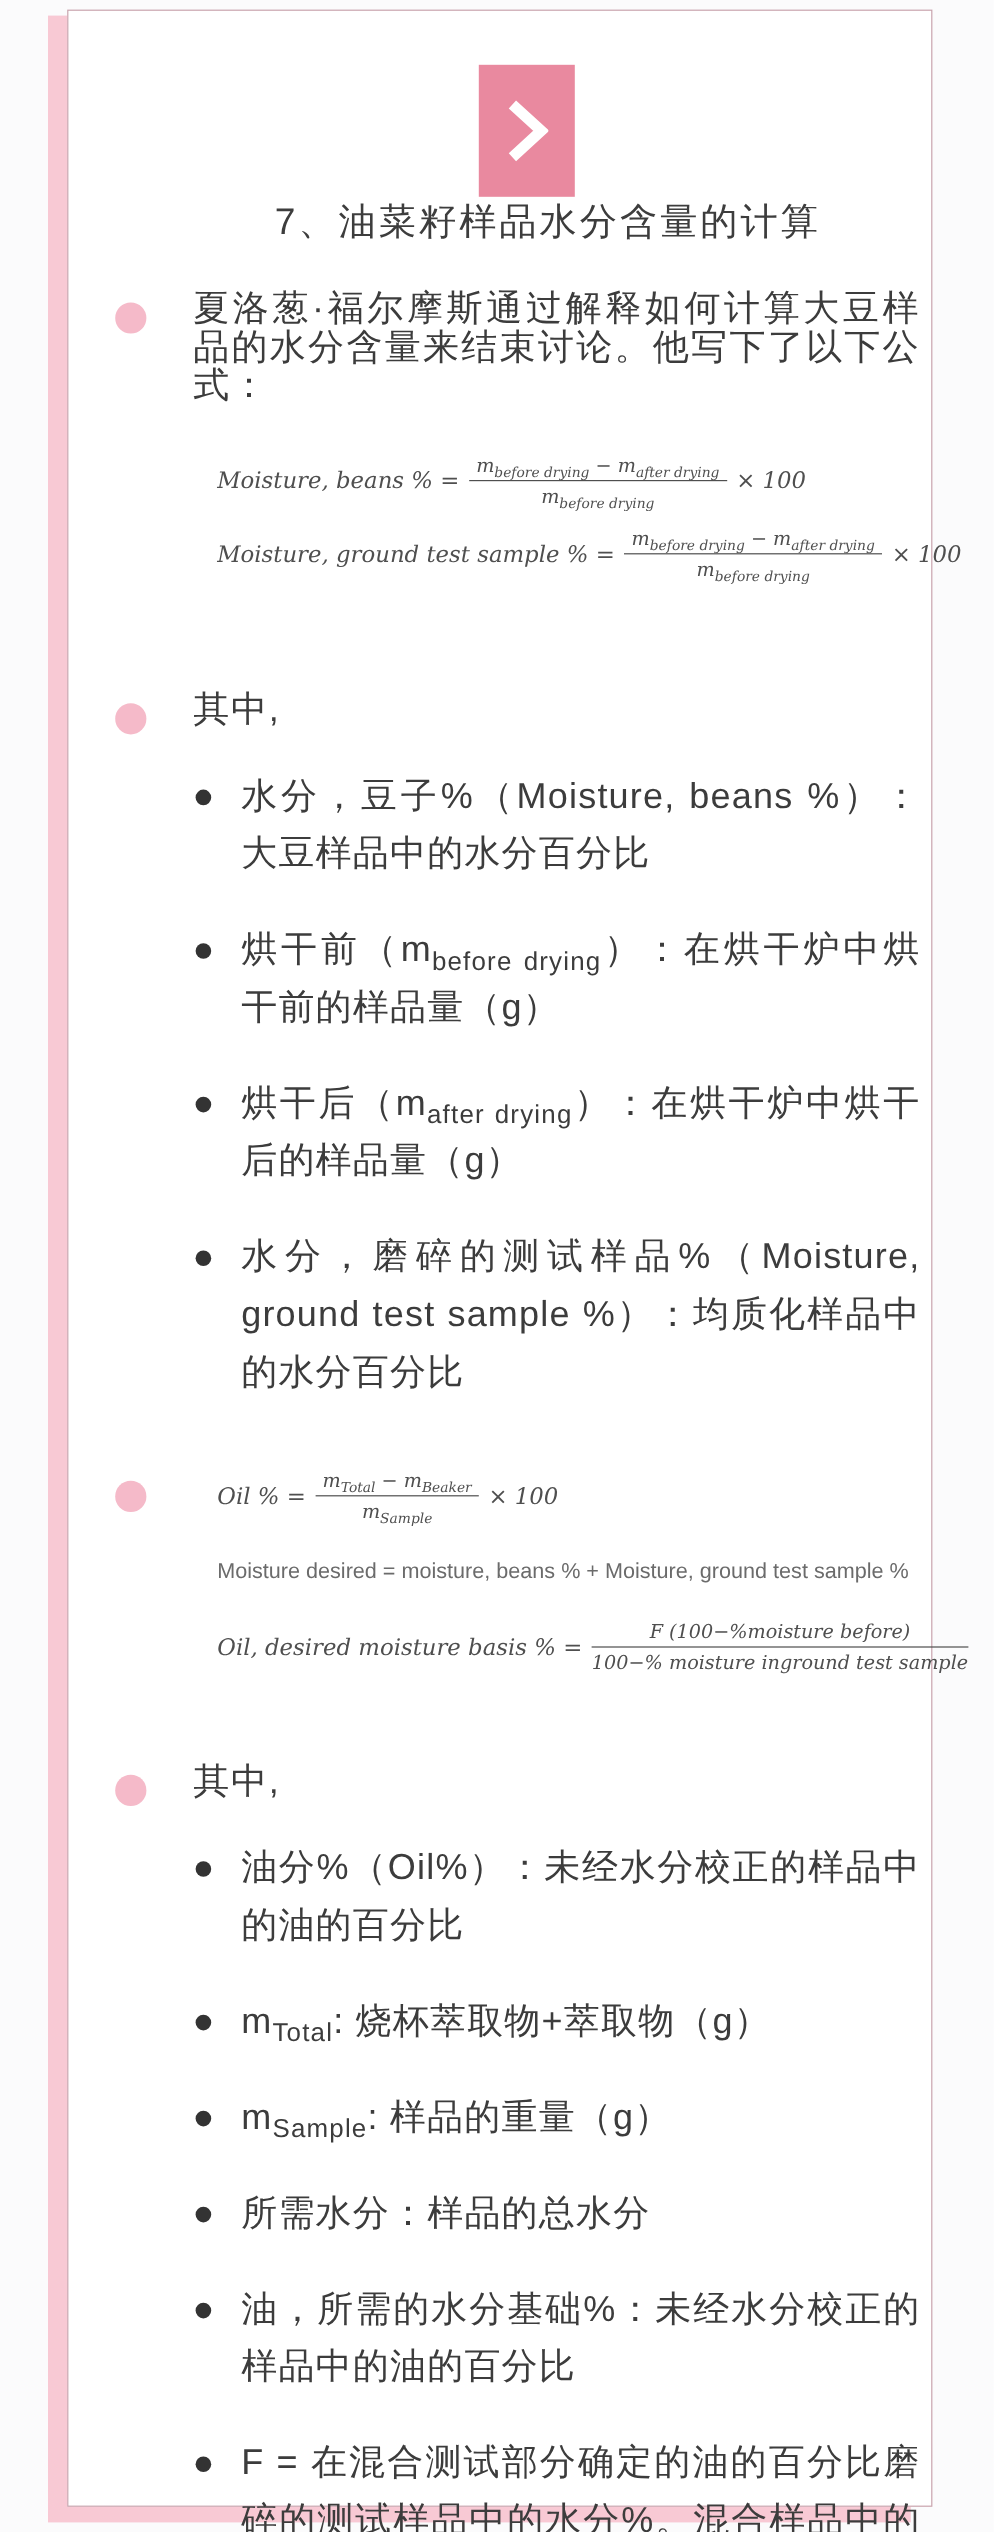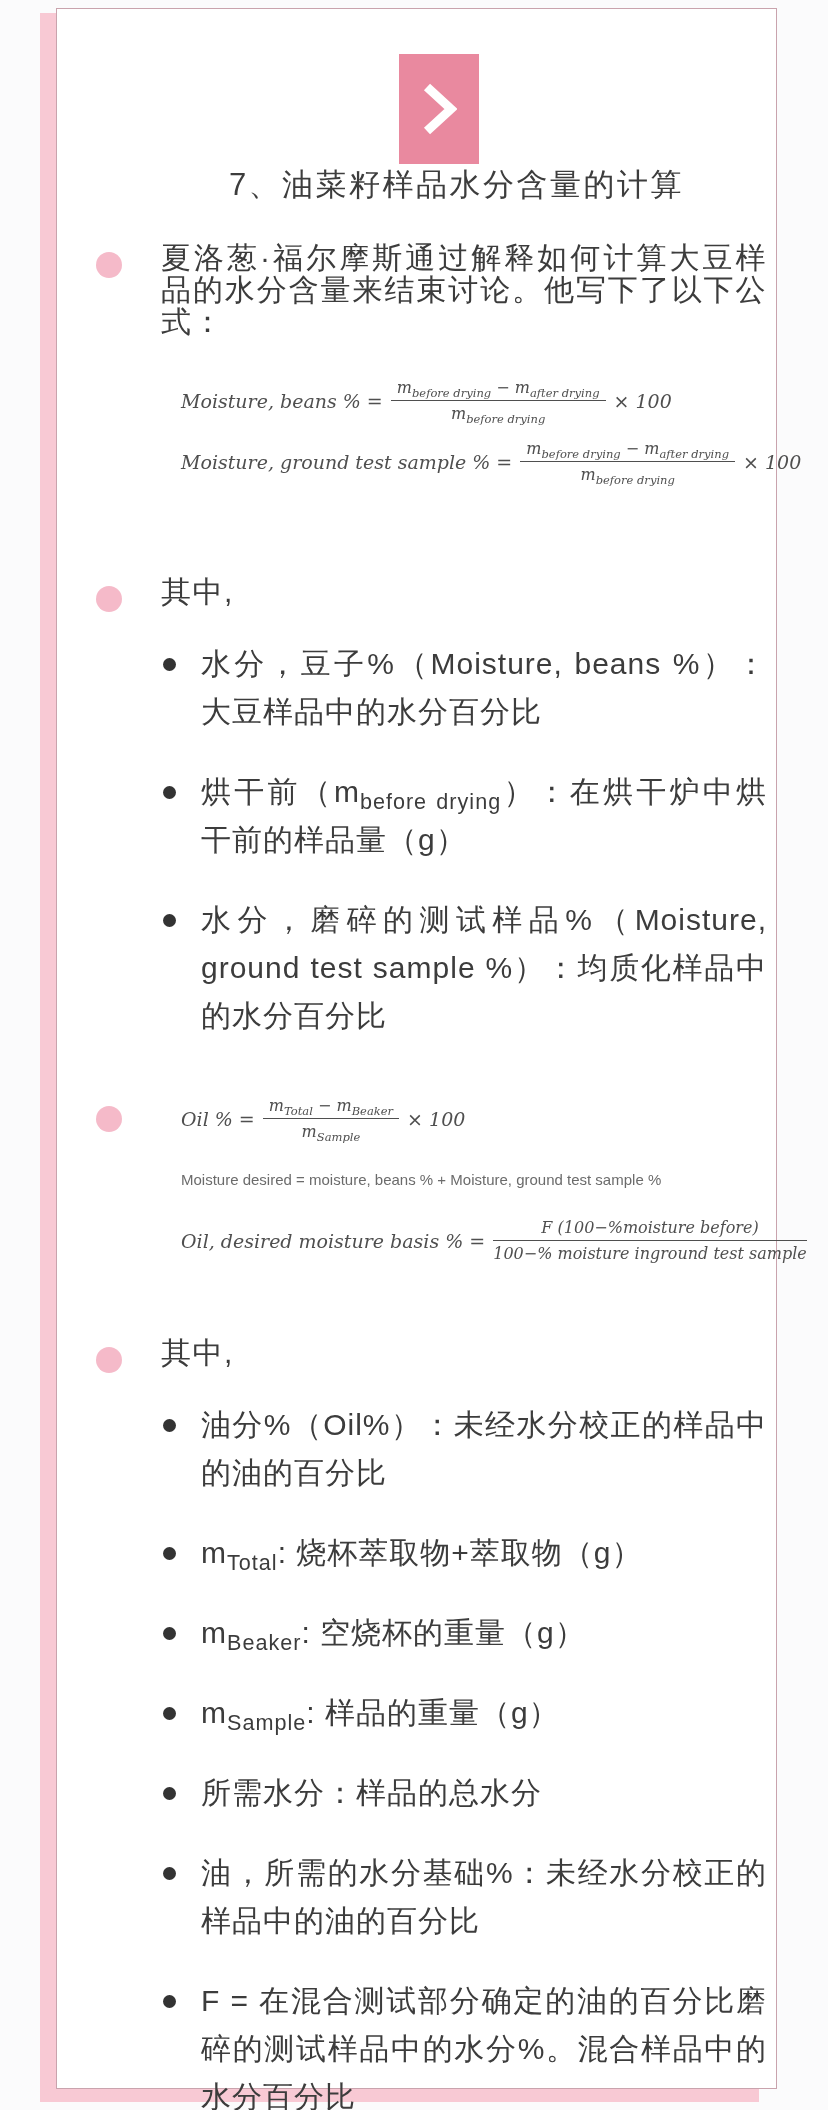--- a/index.html
+++ b/index.html
@@ -55,21 +55,21 @@
     font-size:19px; display:flex; align-items:center;
     margin-bottom:16px; white-space:nowrap;
   }
   .formula .lhs { margin-right:8px; }
   .formula .rhs { margin-left:8px; }
   .frac { display:inline-flex; flex-direction:column; text-align:center; font-size:16px; }
   .frac .num { border-bottom:1.5px solid #4f4f4f; padding:0 6px 3px; }
   .frac .den { padding-top:3px; }
   .formula-plain {
     font-family:"Liberation Sans", sans-serif; font-style:normal;
-    font-size:15px; color:#6b6b6b; margin:30px 0; white-space:nowrap;
+    font-size:18px; color:#6b6b6b; margin:30px 0; white-space:nowrap;
   }
   sub { font-size:0.72em; line-height:0; }
   .bullet-list { list-style:none; margin:8px 0 0; padding:0; }
   .bullet-list li {
     position:relative; padding-left:40px; margin-bottom:6px;
     font-size:30px; line-height:48px; letter-spacing:1px;
     text-align:justify;
     margin-top:32px;
   }
   .bullet-list li::before {
@@ -116,20 +116,21 @@
       <span class="rhs">× 100</span>
     </div>
   </div>
 
   <div class="block mt-where1">
     <span class="pink-dot"></span>
     <p class="para">其中,</p>
     <ul class="bullet-list">
       <li>水分，豆子%（Moisture, beans %）：大豆样品中的水分百分比</li>
       <li>烘干前（m<sub>before drying</sub>）：在烘干炉中烘干前的样品量（g）</li>
+      <li>烘干后（m<sub>after drying</sub>）：在烘干炉中烘干后的样品量（g）</li>
       <li>水分，磨碎的测试样品%（Moisture, ground test sample %）：均质化样品中的水分百分比</li>
     </ul>
   </div>
 
   <div class="block mt-para2">
     <span class="pink-dot"></span>
   </div>
 
   <div class="formula-block mt-f2">
     <div class="formula">
@@ -150,21 +151,20 @@
       <span class="rhs"></span>
     </div>
   </div>
 
   <div class="block mt-where2">
     <span class="pink-dot"></span>
     <p class="para">其中,</p>
     <ul class="bullet-list">
       <li>油分%（Oil%）：未经水分校正的样品中的油的百分比</li>
       <li>m<sub>Total</sub>: 烧杯萃取物+萃取物（g）</li>
-      <li>m<sub>Beaker</sub>: 空烧杯的重量（g）</li>
       <li>m<sub>Sample</sub>: 样品的重量（g）</li>
       <li>所需水分：样品的总水分</li>
       <li>油，所需的水分基础%：未经水分校正的样品中的油的百分比</li>
       <li>F = 在混合测试部分确定的油的百分比磨碎的测试样品中的水分%。混合样品中的水分百分比</li>
     </ul>
   </div>
 
 </div>
 
 </body></html>

